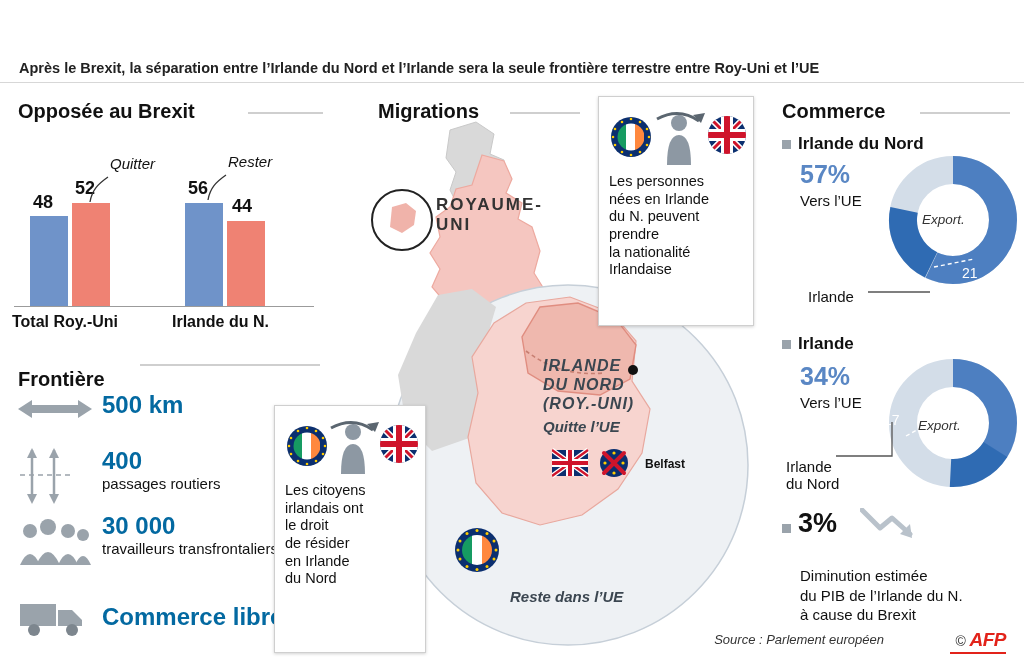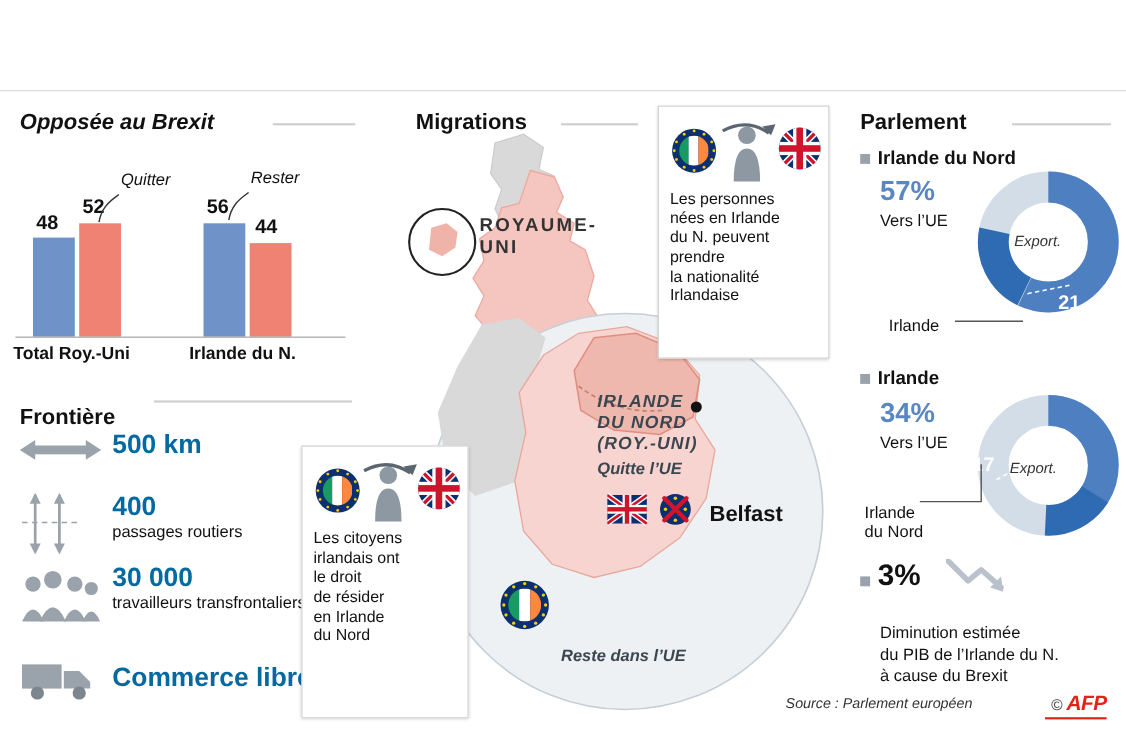--- a/index.html
+++ b/index.html
@@ -70,21 +70,21 @@
   .cm-bullet {
     position:absolute; width:9px; height:9px; background:#9aa3ab;
   }
   .cm-head { position:absolute; font-size:17px; font-weight:bold; color:#111; }
   .cm-pct { position:absolute; font-size:25px; font-weight:bold; color:#5a87c4; }
   .cm-sub { position:absolute; font-size:15px; color:#111; line-height:1.15; }
   .donut-cap {
     position:absolute; font-size:13.5px; font-style:italic; color:#333;
   }
   .donut-val {
-    position:absolute; font-size:18px; font-weight:bold; color:#ffffff;
+    position:absolute; font-size:14px; font-weight:normal; color:#ffffff;
   }
   
   .source {
     position:absolute; right:140px; bottom:16px;
     font-size:13px; font-style:italic; color:#333;
   }
   .afp {
     position:absolute; right:18px; bottom:12px;
     font-size:19px; font-weight:bold; font-style:italic; color:#e2231a;
     letter-spacing:-0.5px;
@@ -93,23 +93,24 @@
   .afp-underline { position:absolute; right:18px; bottom:9px; width:56px; height:2px; background:#e2231a;}
   .edge-l { position:absolute; left:0; top:0; bottom:0; width:6px; background:#fff; }
 </style>
 </head>
 <body>
 
 <div class="page">
 
   <div class="edge-l"></div>
 
+  <div class="subtitle">Après le Brexit, la séparation entre l’Irlande du Nord et l’Irlande sera la seule frontière terrestre entre Roy-Uni et l’UE</div>
   <div class="header-rule"></div>
 
-  <div class="sec-head" style="left:18px; top:100px;font-style:italic;">Opposée au Brexit</div>
+  <div class="sec-head" style="left:18px; top:100px;">Opposée au Brexit</div>
   <div class="sec-rule" style="left:248px; top:112px; width:75px;"></div>
 
   <div>
 
     <div class="bar-val" style="left:33px; top:192px;">48</div>
     <div class="bar-val" style="left:75px; top:178px;">52</div>
     <div class="bar bar-blue" style="left:30px; top:216px; width:38px; height:90px;"></div>
     <div class="bar bar-red" style="left:72px; top:203px; width:38px; height:103px;"></div>
 
     <div class="bar-val" style="left:188px; top:178px;">56</div>
@@ -219,21 +220,21 @@
     <div class="map-label" style="left:106px; top:100px; font-size:17px; letter-spacing:2px; white-space:pre-line; line-height:1.15;">ROYAUME-
 UNI</div>
 
     
     <div class="map-label" style="left:213px; top:261px; font-size:16px; font-style:italic; letter-spacing:1px; white-space:pre-line; line-height:1.2; color:#3b4650;">IRLANDE
 DU NORD
 (ROY.-UNI)</div>
     <div class="map-label" style="left:213px; top:323px; font-size:15px; font-style:italic; color:#3b4650;">Quitte l’UE</div>
 
     
-    <div class="map-label" style="left:315px; top:362px; font-size:20px; color:#111;">Belfast</div>
+    <div class="map-label" style="left:315px; top:362px; font-size:12px; color:#111;">Belfast</div>
 
     
     <div style="position:absolute; left:222px; top:352px;">
       <svg width="82" height="34">
         <g>
           <rect x="0" y="3" width="36" height="26" rx="2" fill="#0b2f6f"></rect>
           <path d="M0,3 L36,29 M36,3 L0,29" stroke="#fff" stroke-width="5"></path>
           <path d="M0,3 L36,29 M36,3 L0,29" stroke="#cf142b" stroke-width="2.4"></path>
           <rect x="14" y="3" width="8" height="26" fill="#fff"></rect>
           <rect x="0" y="12" width="36" height="8" fill="#fff"></rect>
@@ -398,21 +399,21 @@
       </g>
     </svg>
     <div class="callout-text">Les citoyens
 irlandais ont
 le droit
 de résider
 en Irlande
 du Nord</div>
   </div>
 
-  <div class="sec-head" style="left:782px; top:100px;">Parlement</div>
+  <div class="sec-head" style="left:782px; top:100px;">Commerce</div>
   <div class="sec-rule" style="left:920px; top:112px; width:90px;"></div>
 
   <div class="cm-bullet" style="left:782px; top:140px;"></div>
   <div class="cm-head" style="left:798px; top:134px;">Irlande du Nord</div>
 
   <div class="cm-pct" style="left:800px; top:160px;">57%</div>
   <div class="cm-sub" style="left:800px; top:192px;">Vers l’UE</div>
 
   <svg width="130" height="130" style="position:absolute; left:888px; top:155px;" viewBox="0 0 130 130">
 

